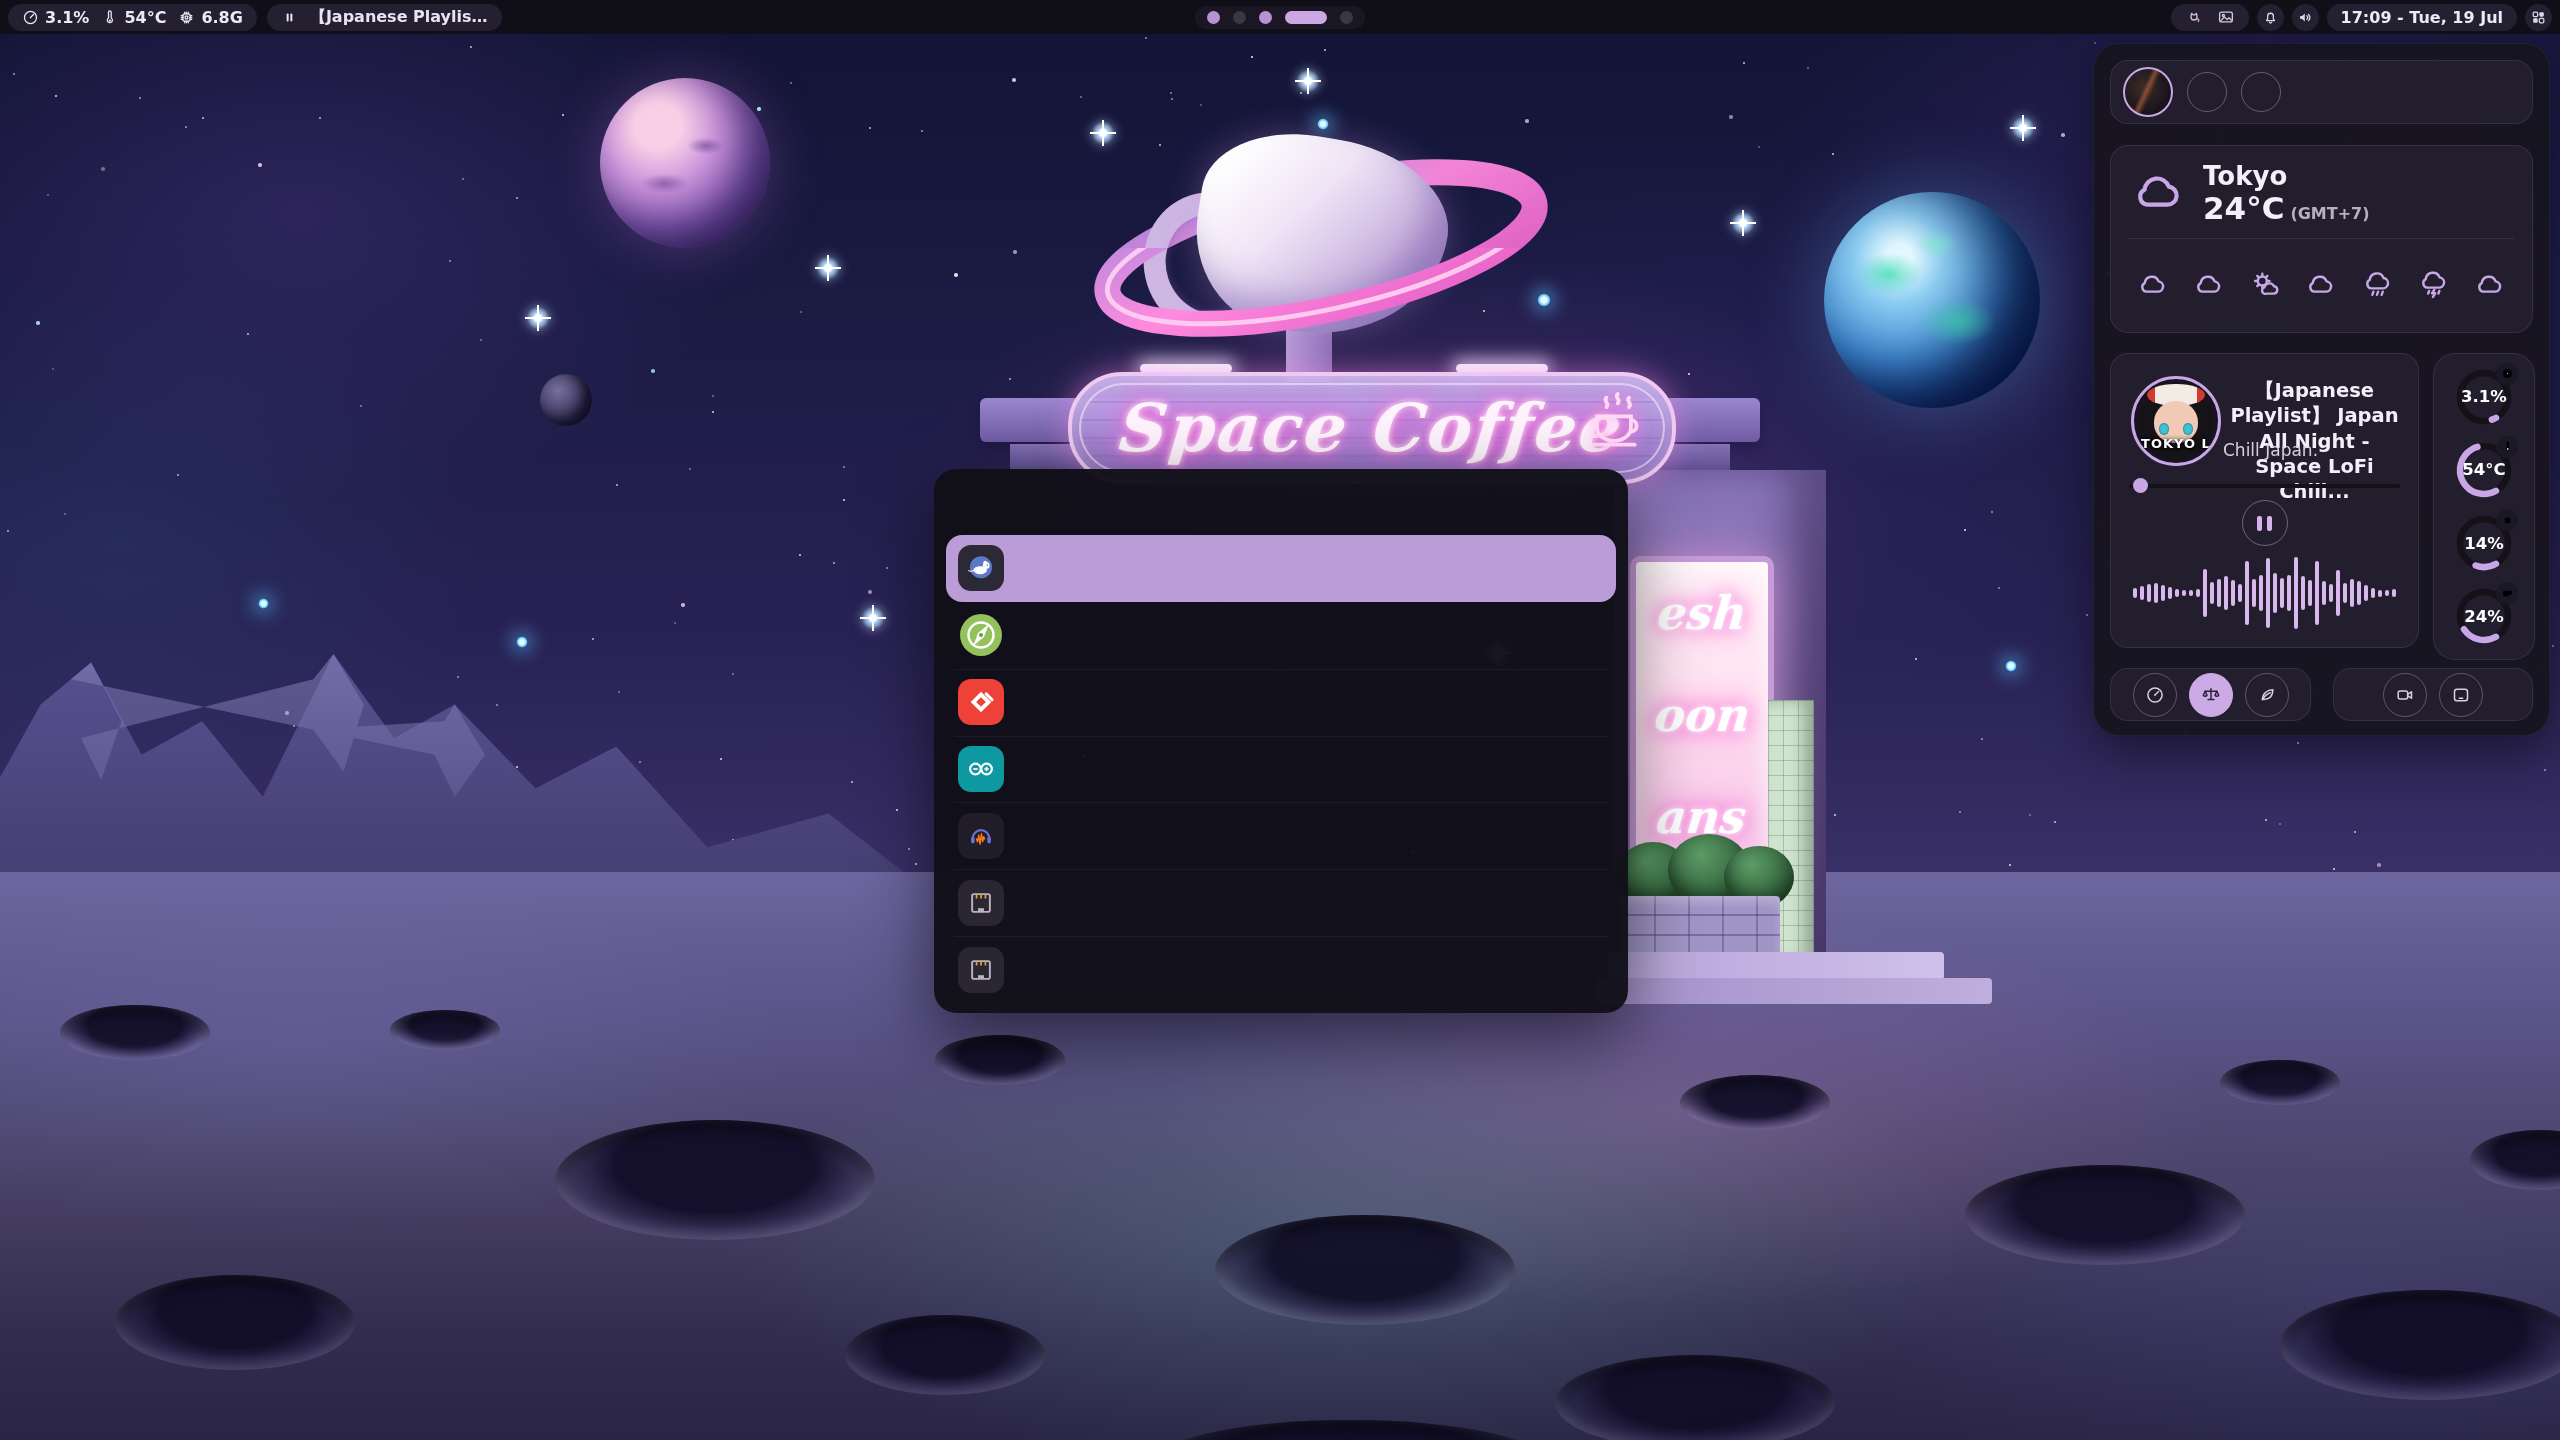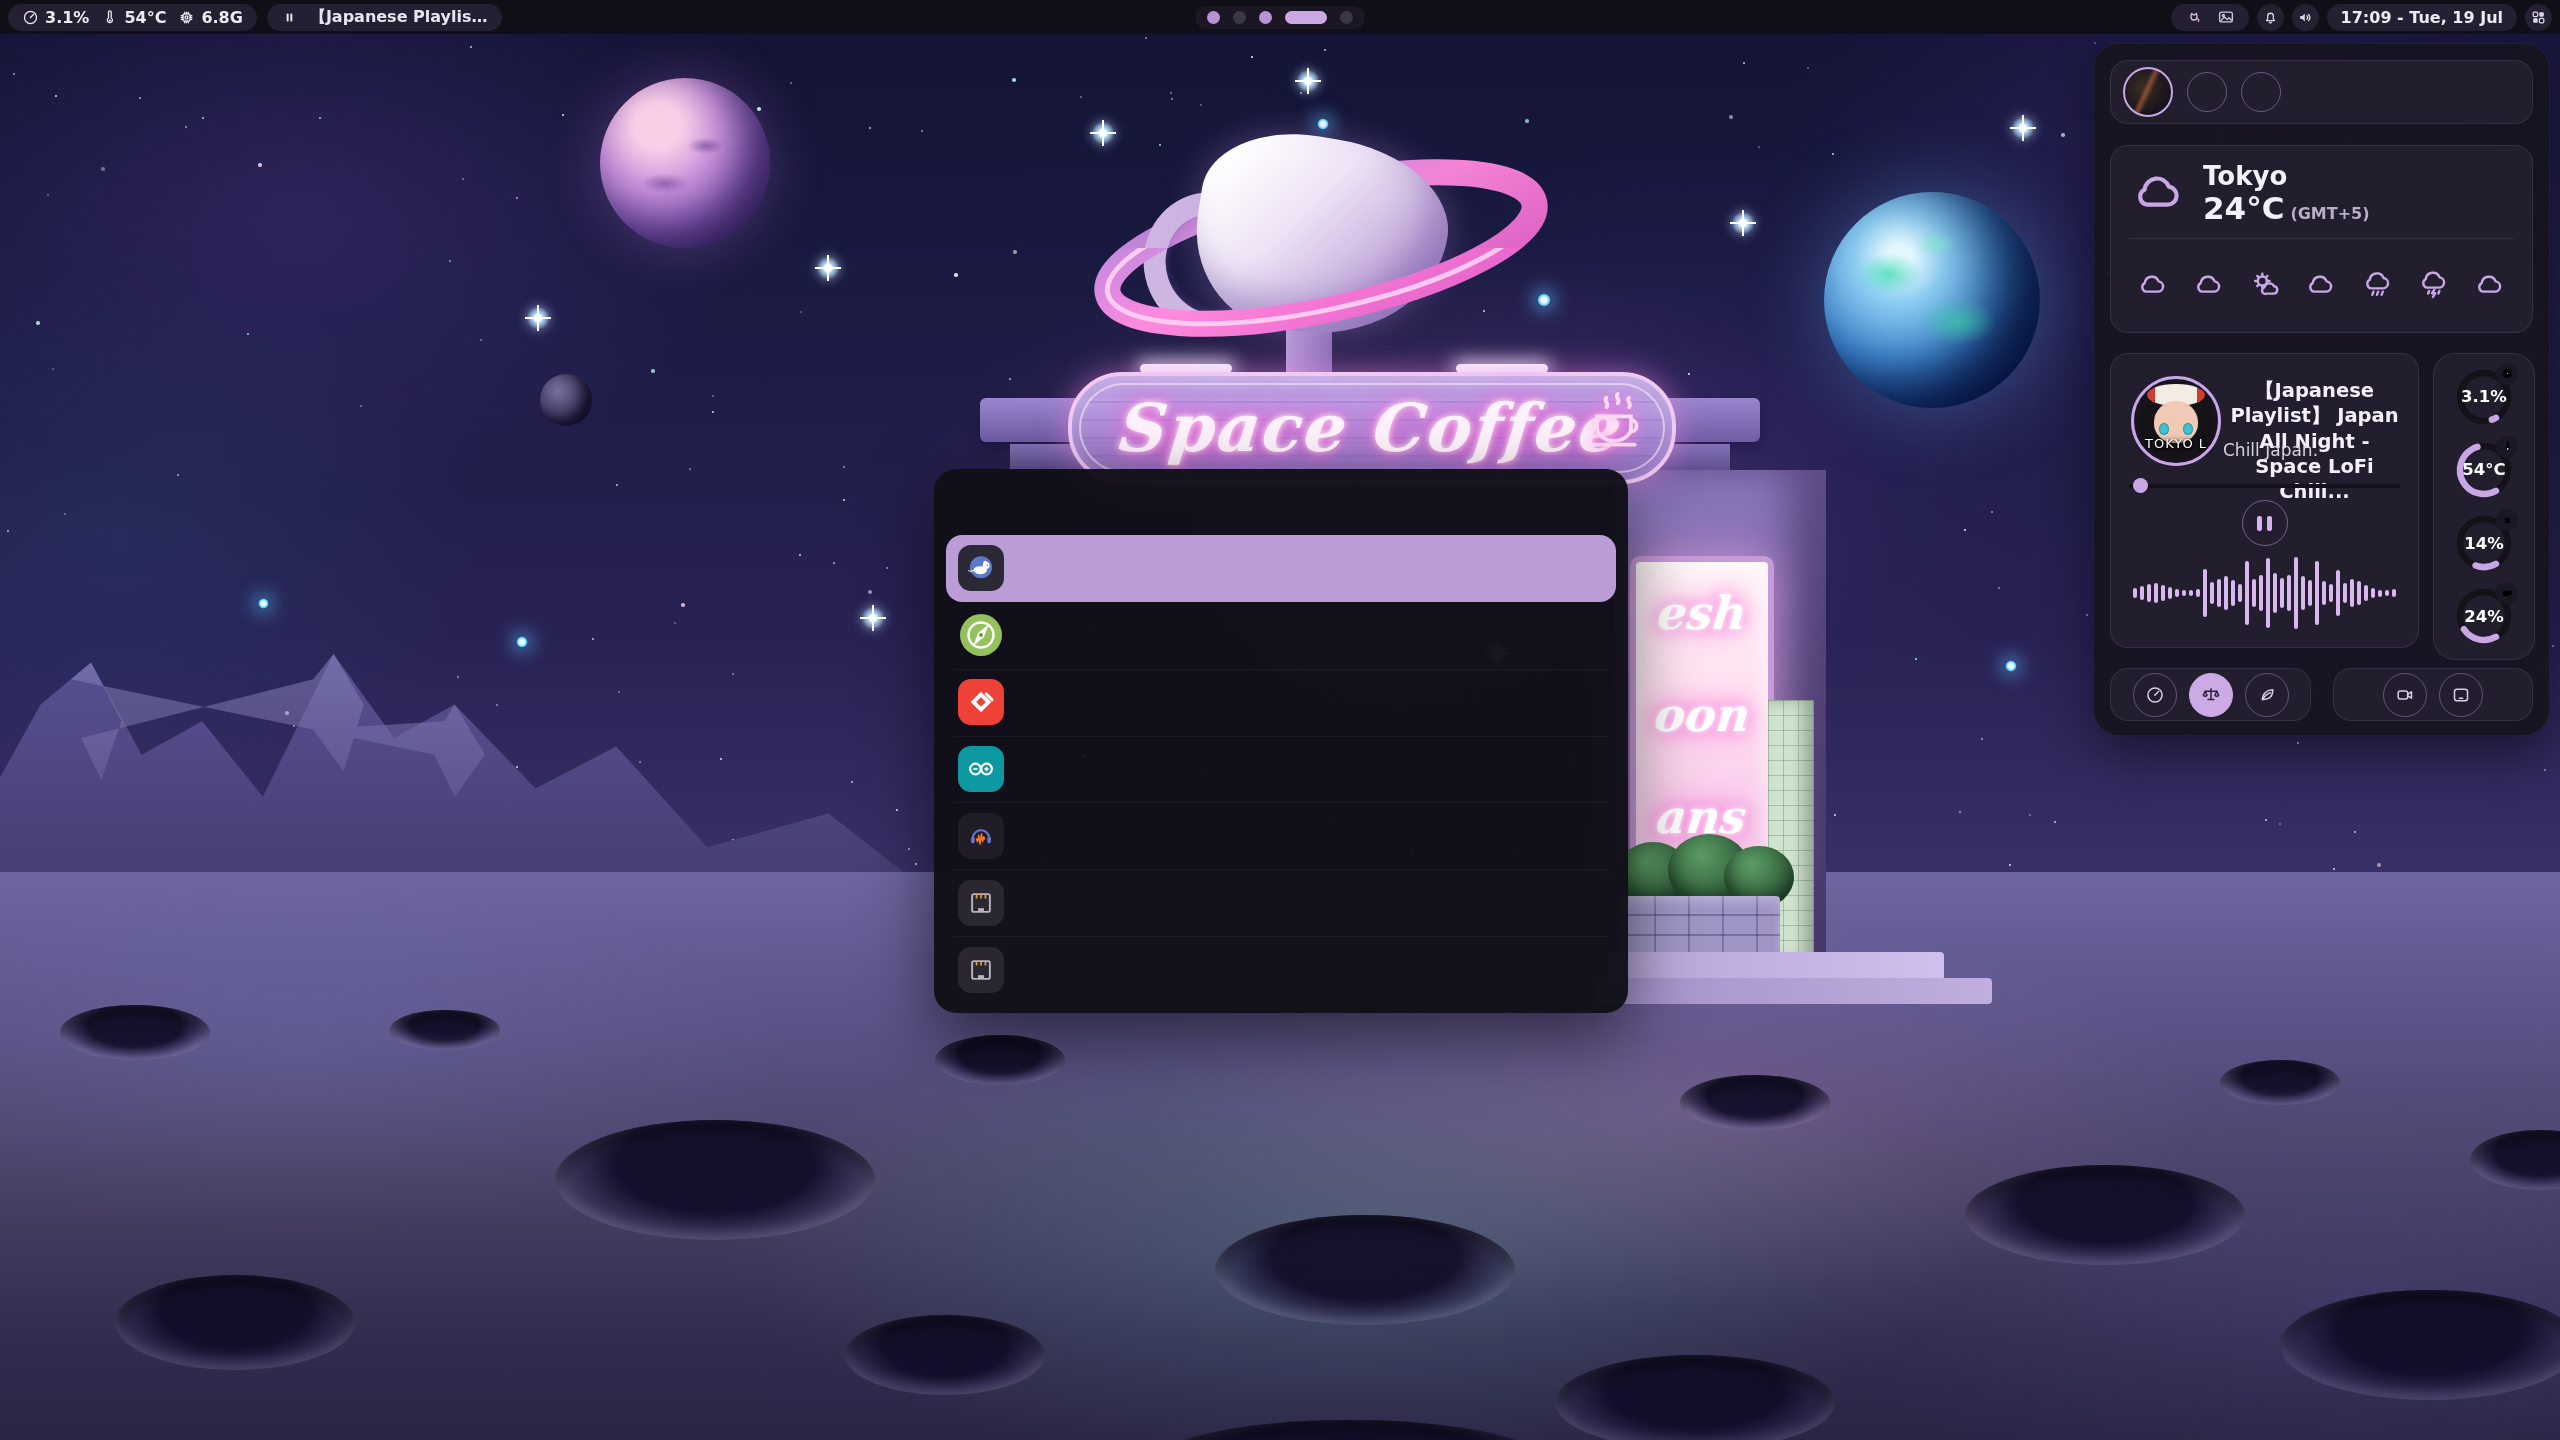--- a/index.html
+++ b/index.html
@@ -143,21 +143,21 @@
   .w-day{flex:1;display:flex;flex-direction:column;align-items:center;justify-content:space-between;padding:4px 0;}
   .w-day .dn{font-size:19px;font-weight:bold;color:#efeaf6;}
   .w-day .ico{color:#c9a7e6;}
   .w-day .tt{font-size:16.5px;color:#b3acc0;}
   .music-card{left:16px;top:309px;width:307px;height:293px;}
   .art{position:absolute;left:20px;top:22px;width:84px;height:84px;border-radius:50%;border:3px solid #c9a7e6;overflow:hidden;background:#171420;}
   .art .hair{position:absolute;left:6%;top:8%;width:88%;height:88%;border-radius:48%;background:#151218;}
   .art .face{position:absolute;left:24%;top:26%;width:52%;height:50%;border-radius:50% 50% 46% 46%;background:#f0cab4;}
   .art .band{position:absolute;left:16%;top:6%;width:68%;height:26%;border-radius:50%;background:linear-gradient(90deg,#d23b30 0 14%,#f3ece4 14% 86%,#d23b30 86%);}
   .art .eye{position:absolute;top:52%;width:10px;height:12px;border-radius:50%;background:#3fc3d4;box-shadow:0 0 2px #0b4a55 inset;}
-  .art .cap{position:absolute;left:0;right:0;bottom:14%;text-align:center;font-size:13px;font-weight:normal;color:#fff;letter-spacing:1px;text-shadow:0 1px 2px #000,0 0 4px #000;}
+  .art .cap{position:absolute;left:0;right:0;bottom:14%;text-align:center;font-size:13px;font-weight:bold;color:#fff;letter-spacing:1px;text-shadow:0 1px 2px #000,0 0 4px #000;}
   .m-text{position:absolute;left:112px;right:12px;top:24px;text-align:center;}
   .m-text .l{font-size:19.5px;font-weight:bold;color:#f3eef9;line-height:1.3;}
   .m-sub{position:absolute;left:112px;top:86px;font-size:17px;color:#d6d0e0;}
   .slider{position:absolute;left:18px;right:18px;top:124px;height:15px;}
   .slider .track{position:absolute;left:0;right:0;top:6px;height:4px;border-radius:2px;background:#141119;}
   .slider .knob{position:absolute;top:0;width:15px;height:15px;border-radius:50%;background:#c9a7e6;}
   .pausebtn{position:absolute;left:50%;top:146px;transform:translateX(-50%);width:44px;height:44px;border-radius:50%;
     border:1.5px solid rgba(190,165,225,.5);display:flex;align-items:center;justify-content:center;gap:5px;}
   .pausebtn i{width:5px;height:15px;border-radius:2px;background:#d7b2ef;}
   .wave{position:absolute;left:16px;right:16px;top:196px;height:86px;display:flex;align-items:center;justify-content:center;gap:3px;}
@@ -677,21 +677,21 @@
       <div class="w-head">
         <span class="ico" id="w-bigicon">
             <svg width="56" height="56" viewBox="0 0 24 24">
               <path d="M7 17h8.6a3.9 3.9 0 0 0 .6-7.76A5.4 5.4 0 0 0 5.8 10.6 3.4 3.4 0 0 0 7 17Z"></path>
             </svg>
           </span>
         <div>
           <div class="w-city">Tokyo</div>
           <div style="display:flex;align-items:baseline;">
             <span class="w-temp">24°C</span>
-            <span class="w-tz">(GMT+5)</span>
+            <span class="w-tz">(GMT+7)</span>
           </div>
         </div>
       </div>
       <div class="w-div"></div>
       <div class="w-row" id="forecast">
           <div class="w-day">
             <span class="dn"></span>
     <span class="ico">
               <svg width="32" height="32" viewBox="0 0 24 24">
                 <path d="M7 17h8.6a3.9 3.9 0 0 0 .6-7.76A5.4 5.4 0 0 0 5.8 10.6 3.4 3.4 0 0 0 7 17Z"></path>

